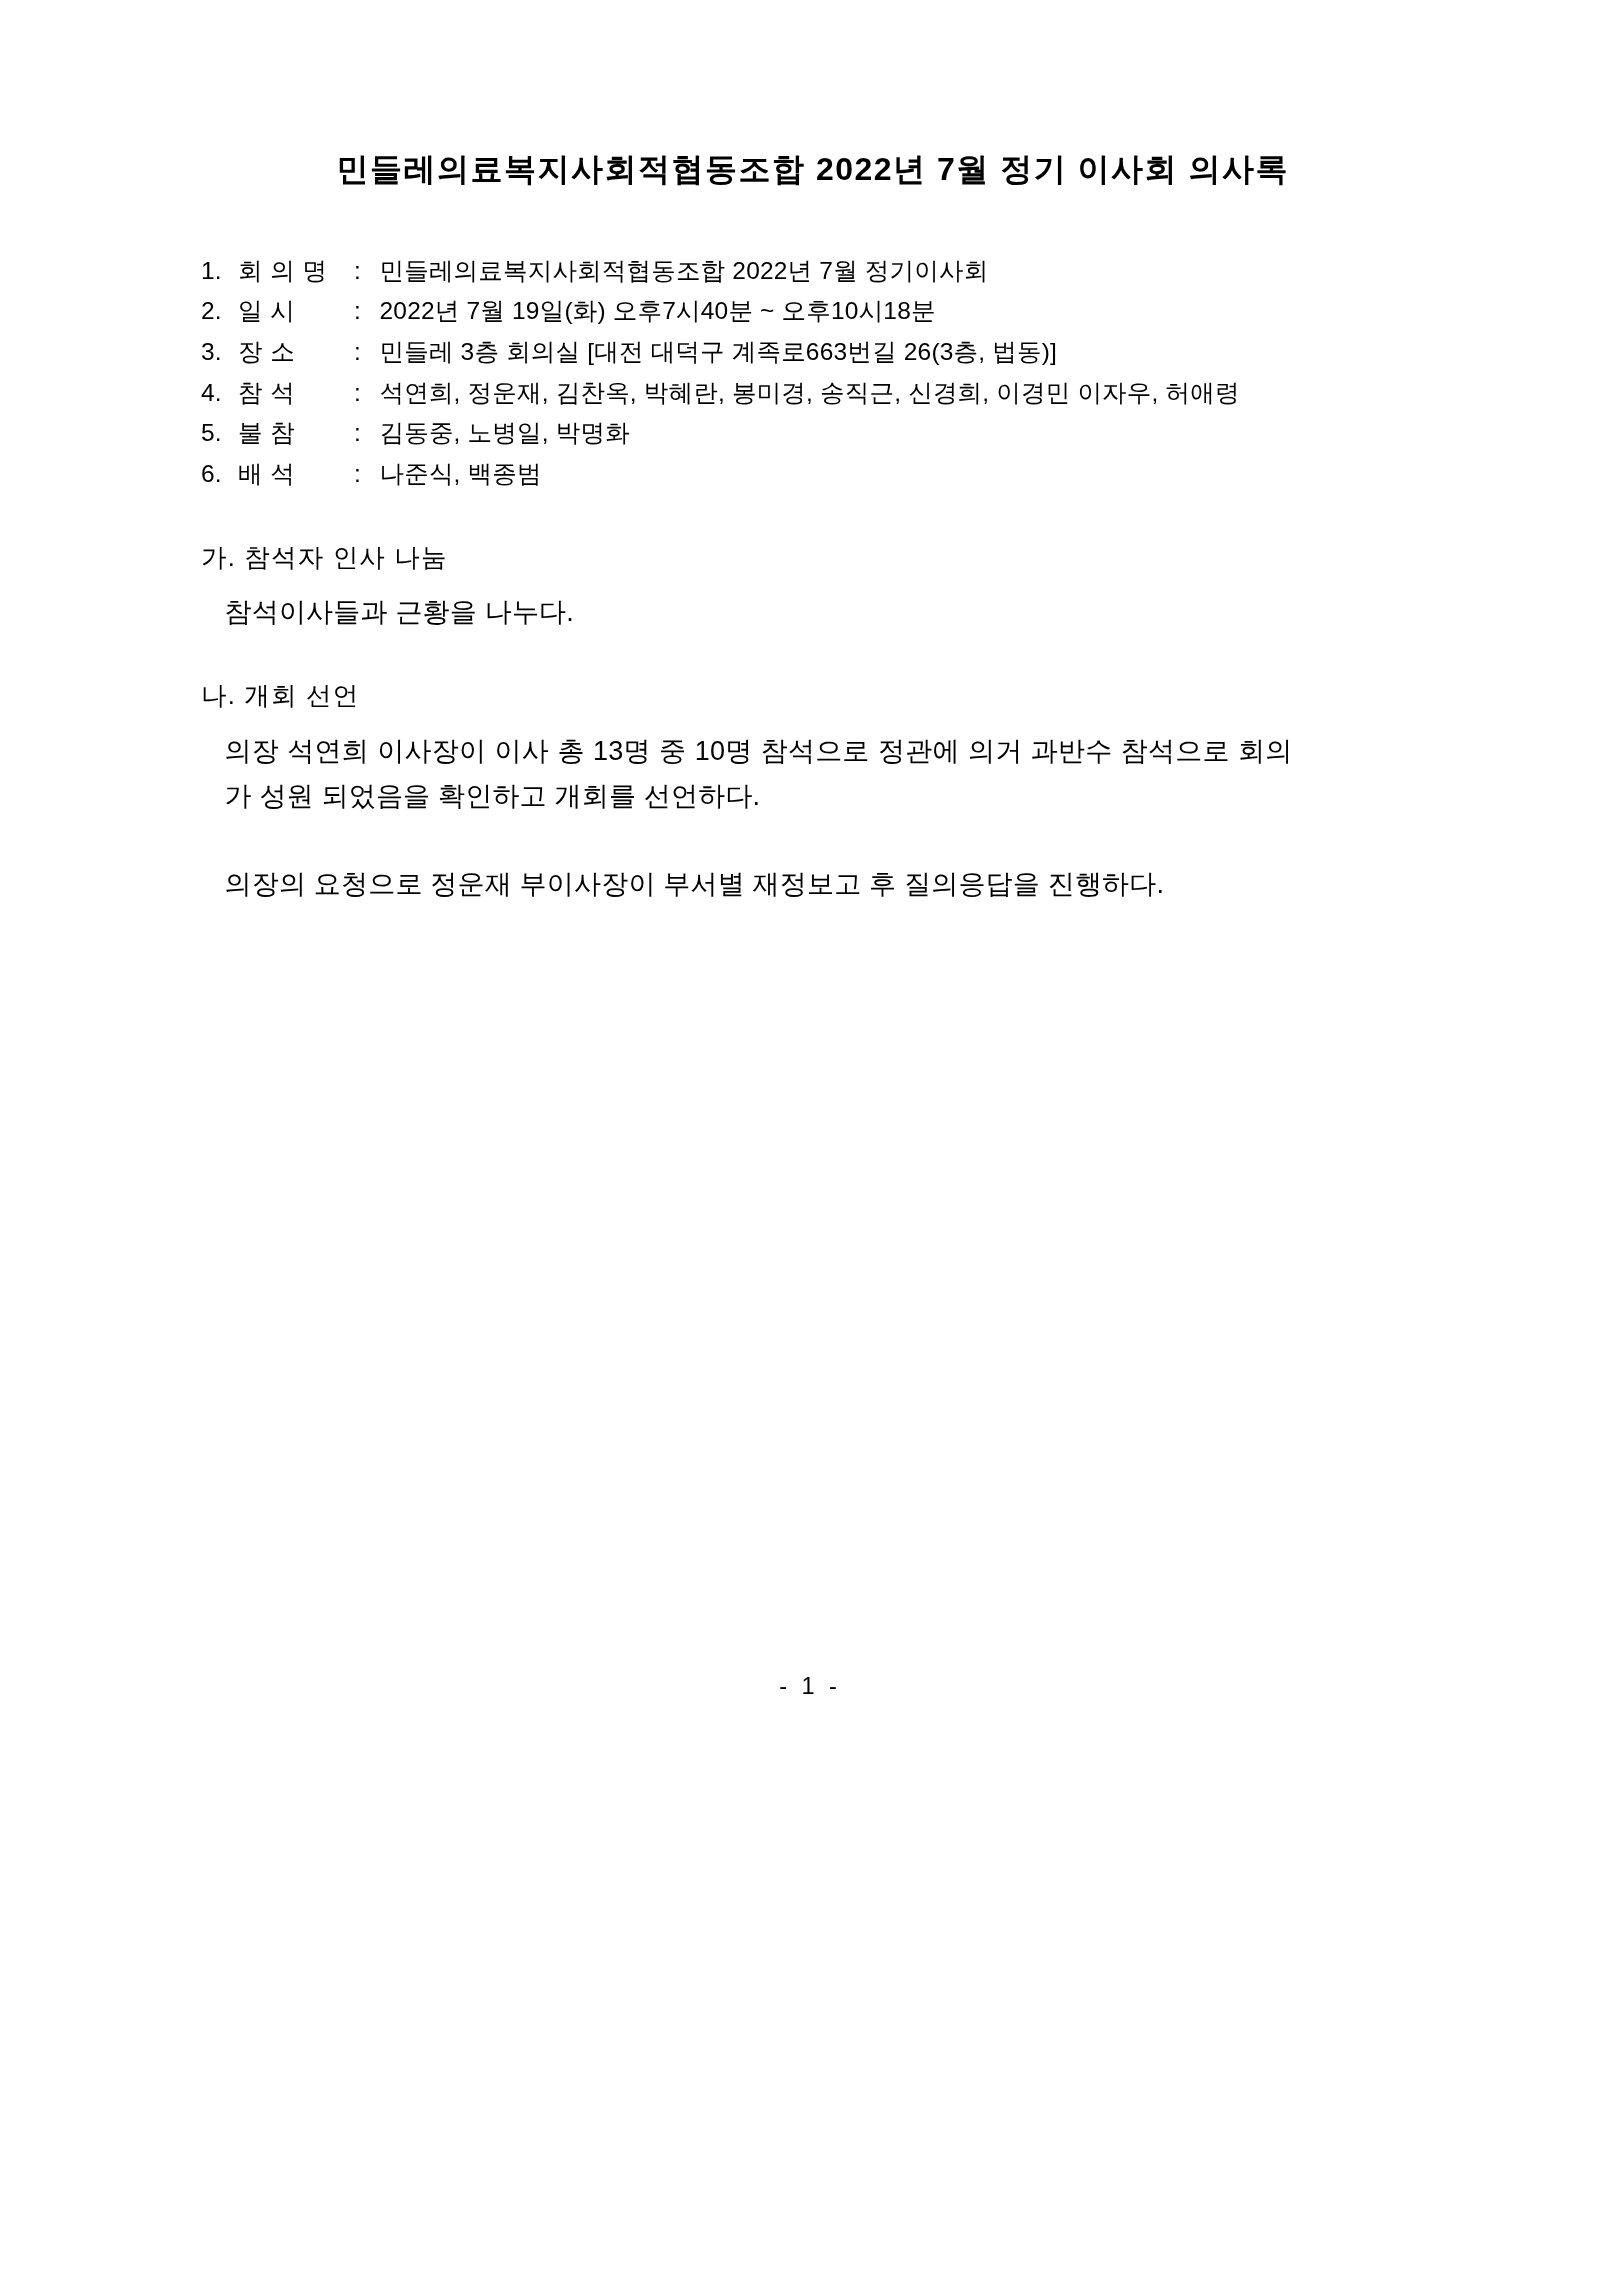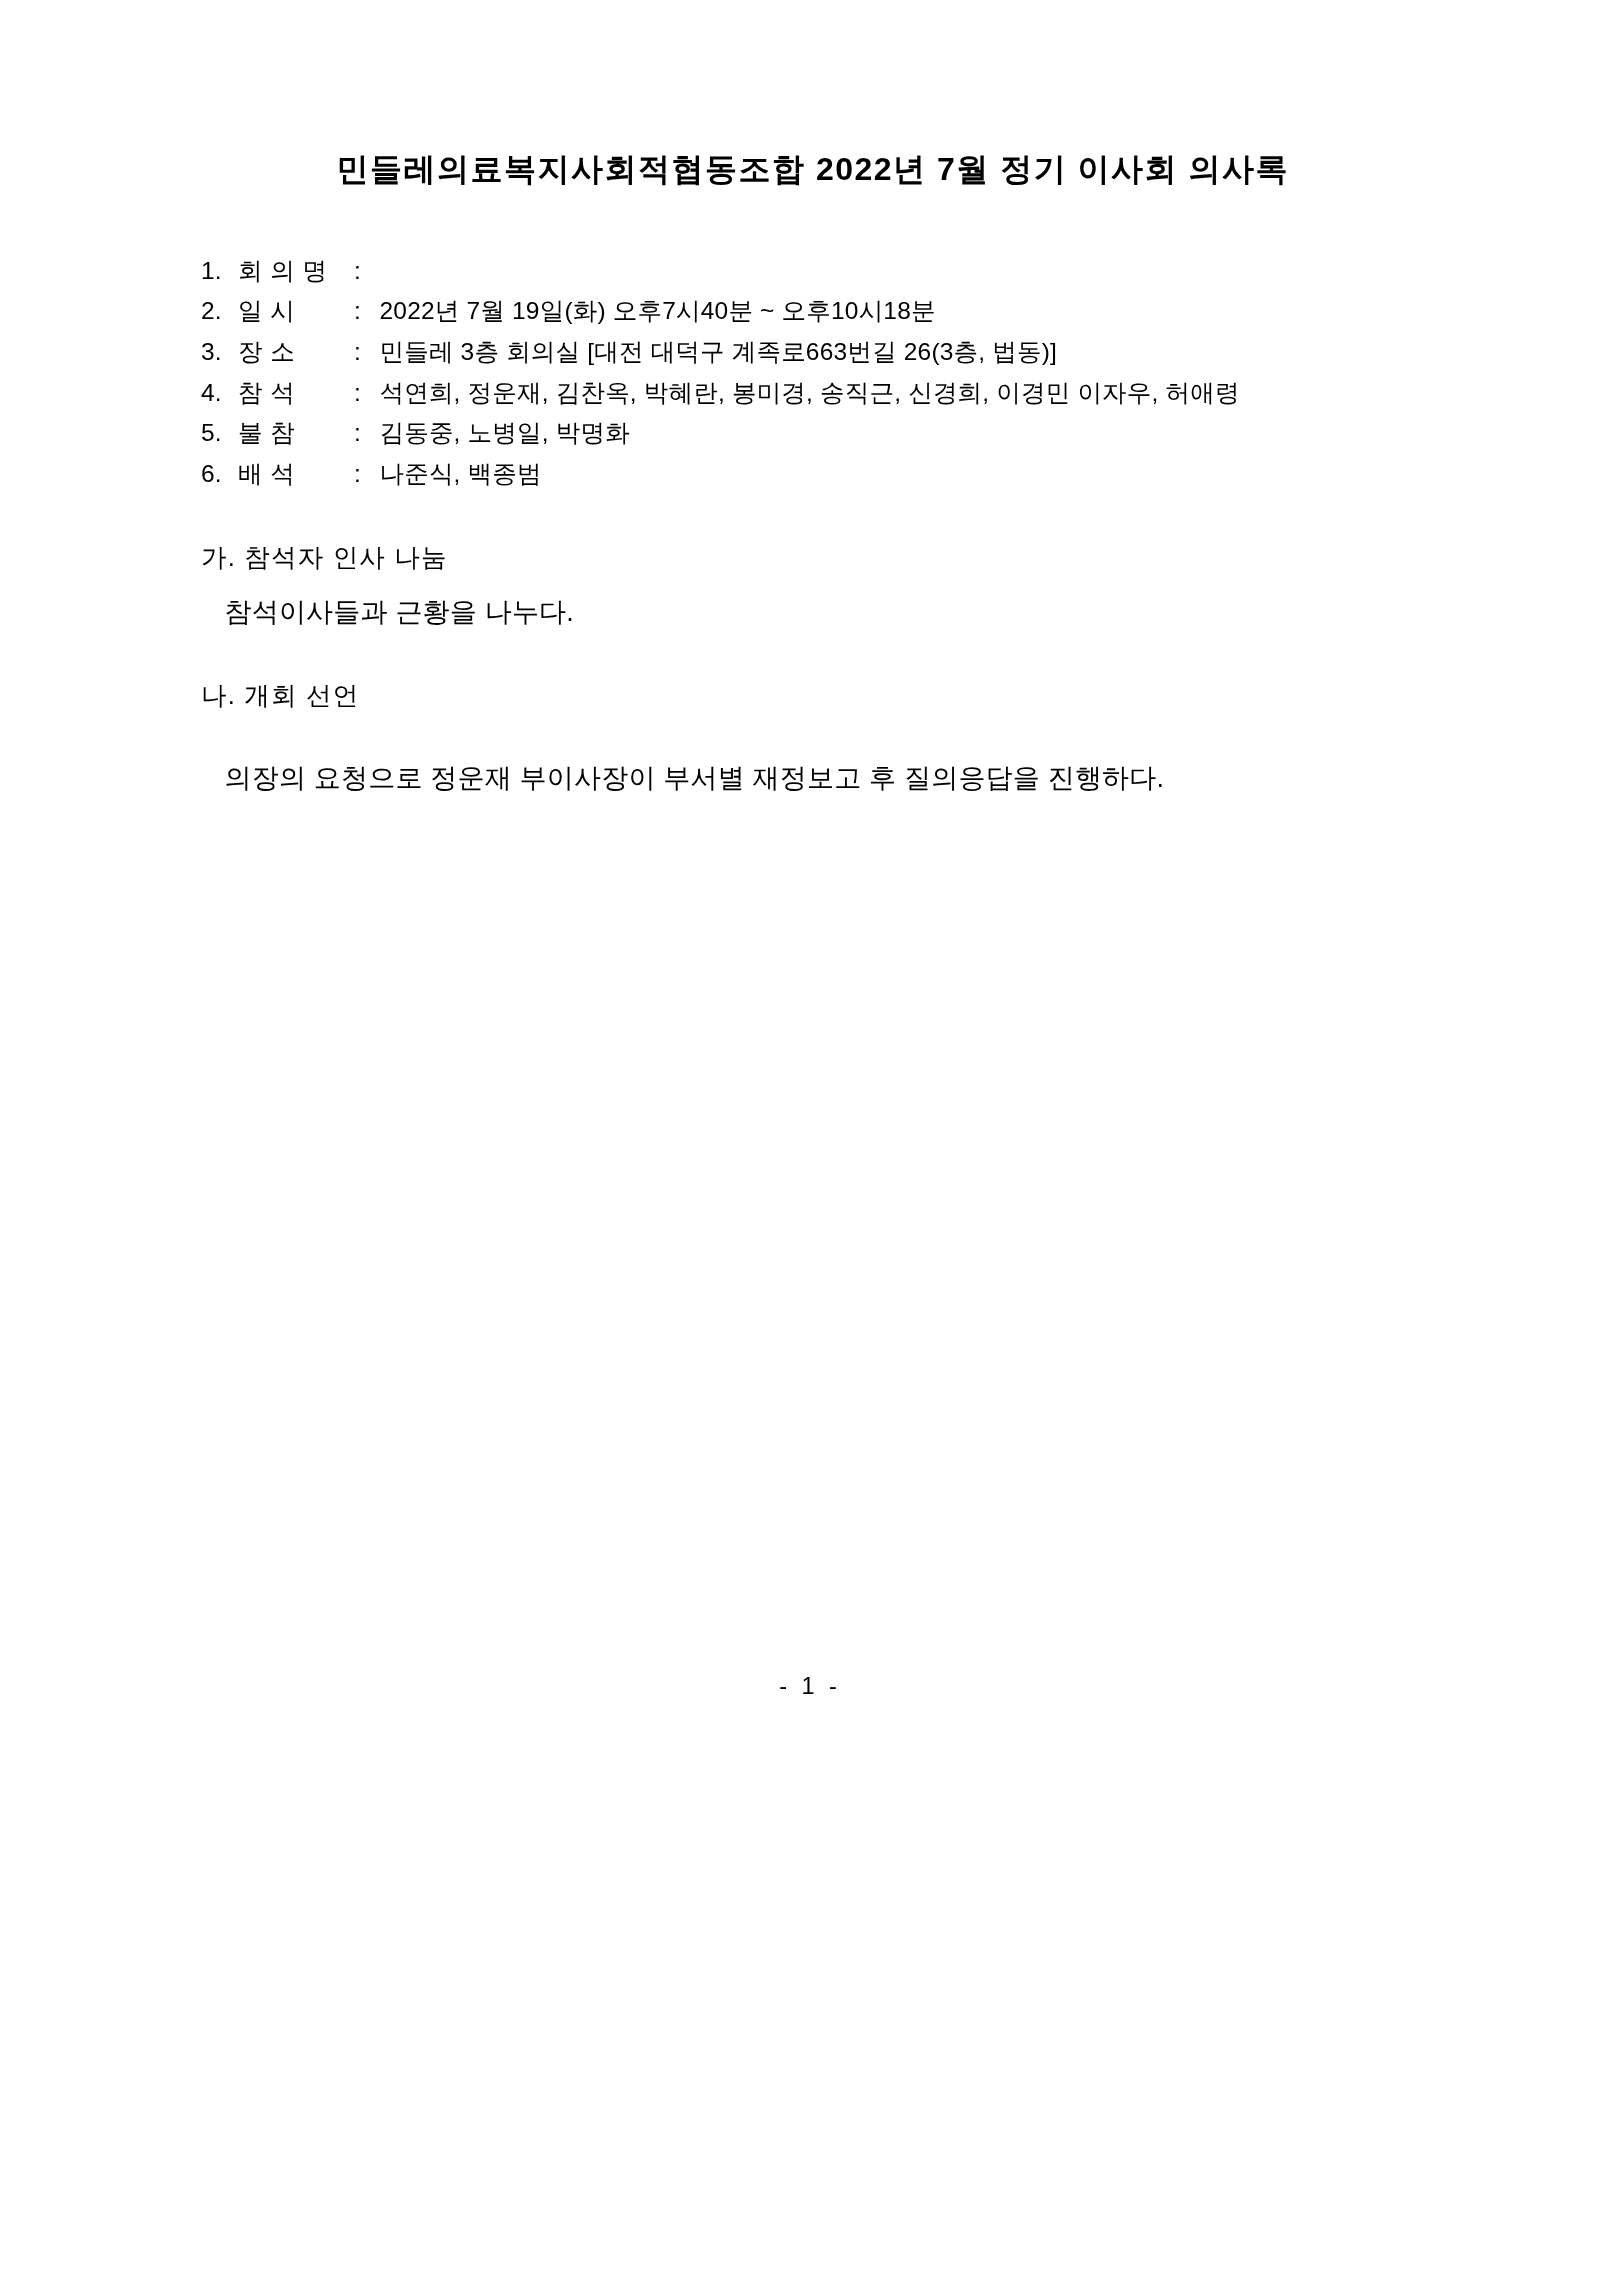--- a/index.html
+++ b/index.html
@@ -102,20 +102,21 @@
 <div class="page">
   <div class="content">
 
     <h1 class="doc-title">민들레의료복지사회적협동조합 2022년 7월 정기 이사회 의사록</h1>
 
     <ul class="meta-list">
       <li class="meta-row">
         <span class="meta-num">1.</span>
         <span class="meta-label">회 의 명</span>
         <span class="meta-sep">:</span>
+        <span class="meta-value">민들레의료복지사회적협동조합 2022년 7월 정기이사회</span>
       </li>
       <li class="meta-row">
         <span class="meta-num">2.</span>
         <span class="meta-label">일        시</span>
         <span class="meta-sep">:</span>
         <span class="meta-value">2022년 7월 19일(화) 오후7시40분  ~  오후10시18분</span>
       </li>
       <li class="meta-row">
         <span class="meta-num">3.</span>
         <span class="meta-label">장        소</span>
@@ -142,20 +143,21 @@
       </li>
     </ul>
 
     <div class="section">
       <div class="section-head">가. 참석자 인사 나눔</div>
       <p class="section-body">참석이사들과 근황을 나누다.</p>
     </div>
 
     <div class="section">
       <div class="section-head">나. 개회 선언</div>
+      <p class="section-body indent-hang">의장 석연희 이사장이 이사 총 13명 중 10명 참석으로 정관에 의거 과반수 참석으로 회의가 성원 되었음을 확인하고 개회를 선언하다.</p>
     </div>
 
     <div class="section">
       <p class="section-body">의장의 요청으로 정운재 부이사장이 부서별 재정보고 후 질의응답을 진행하다.</p>
     </div>
 
   </div>
 
   <div class="footer">- 1 -</div>
 </div>

